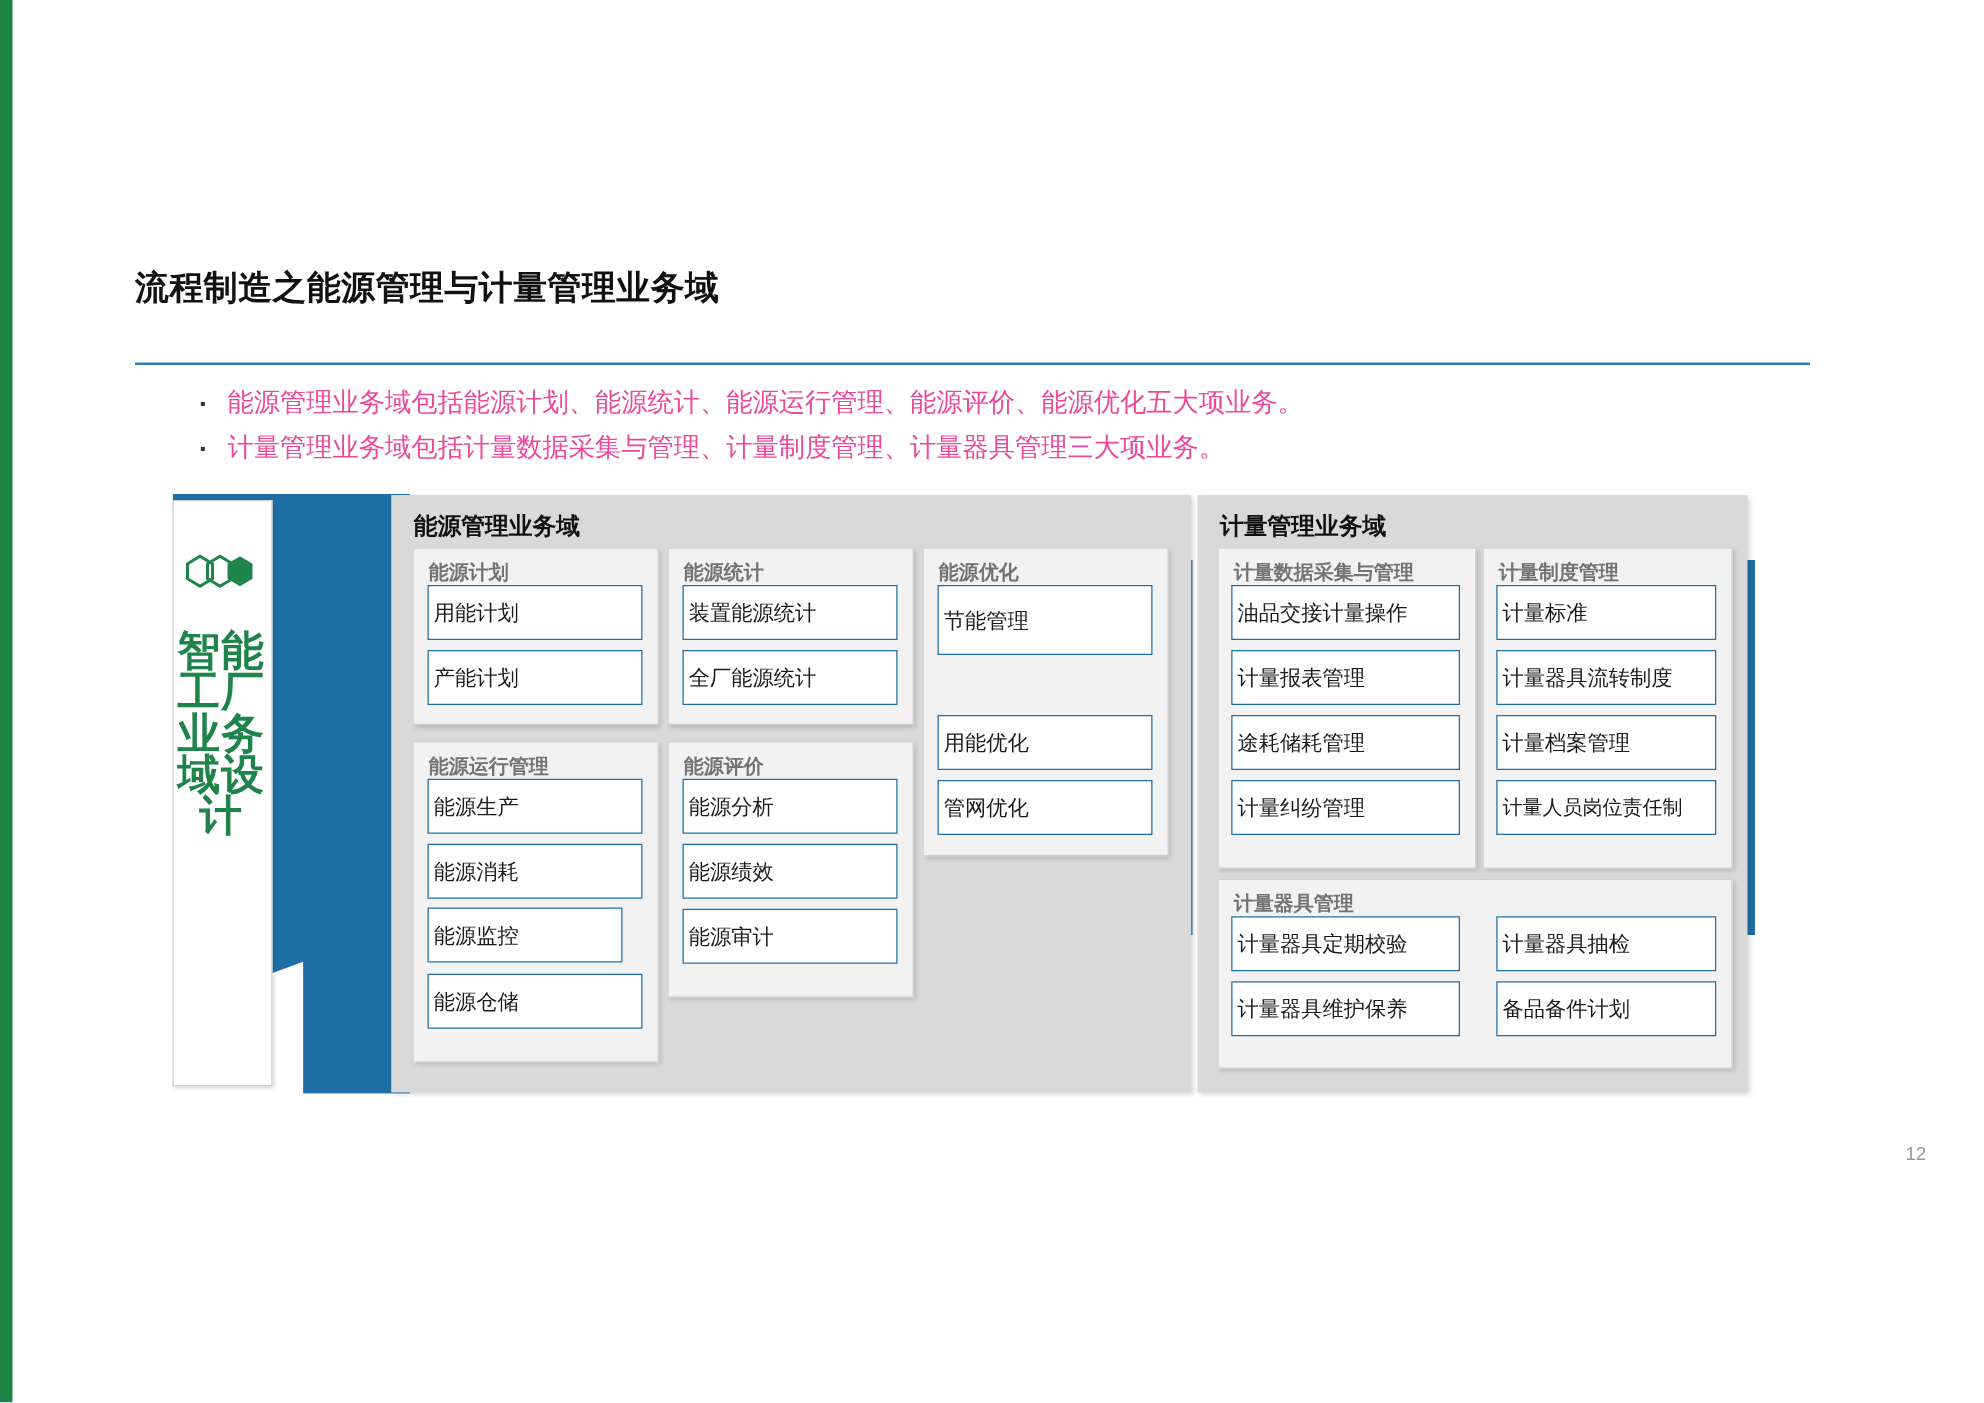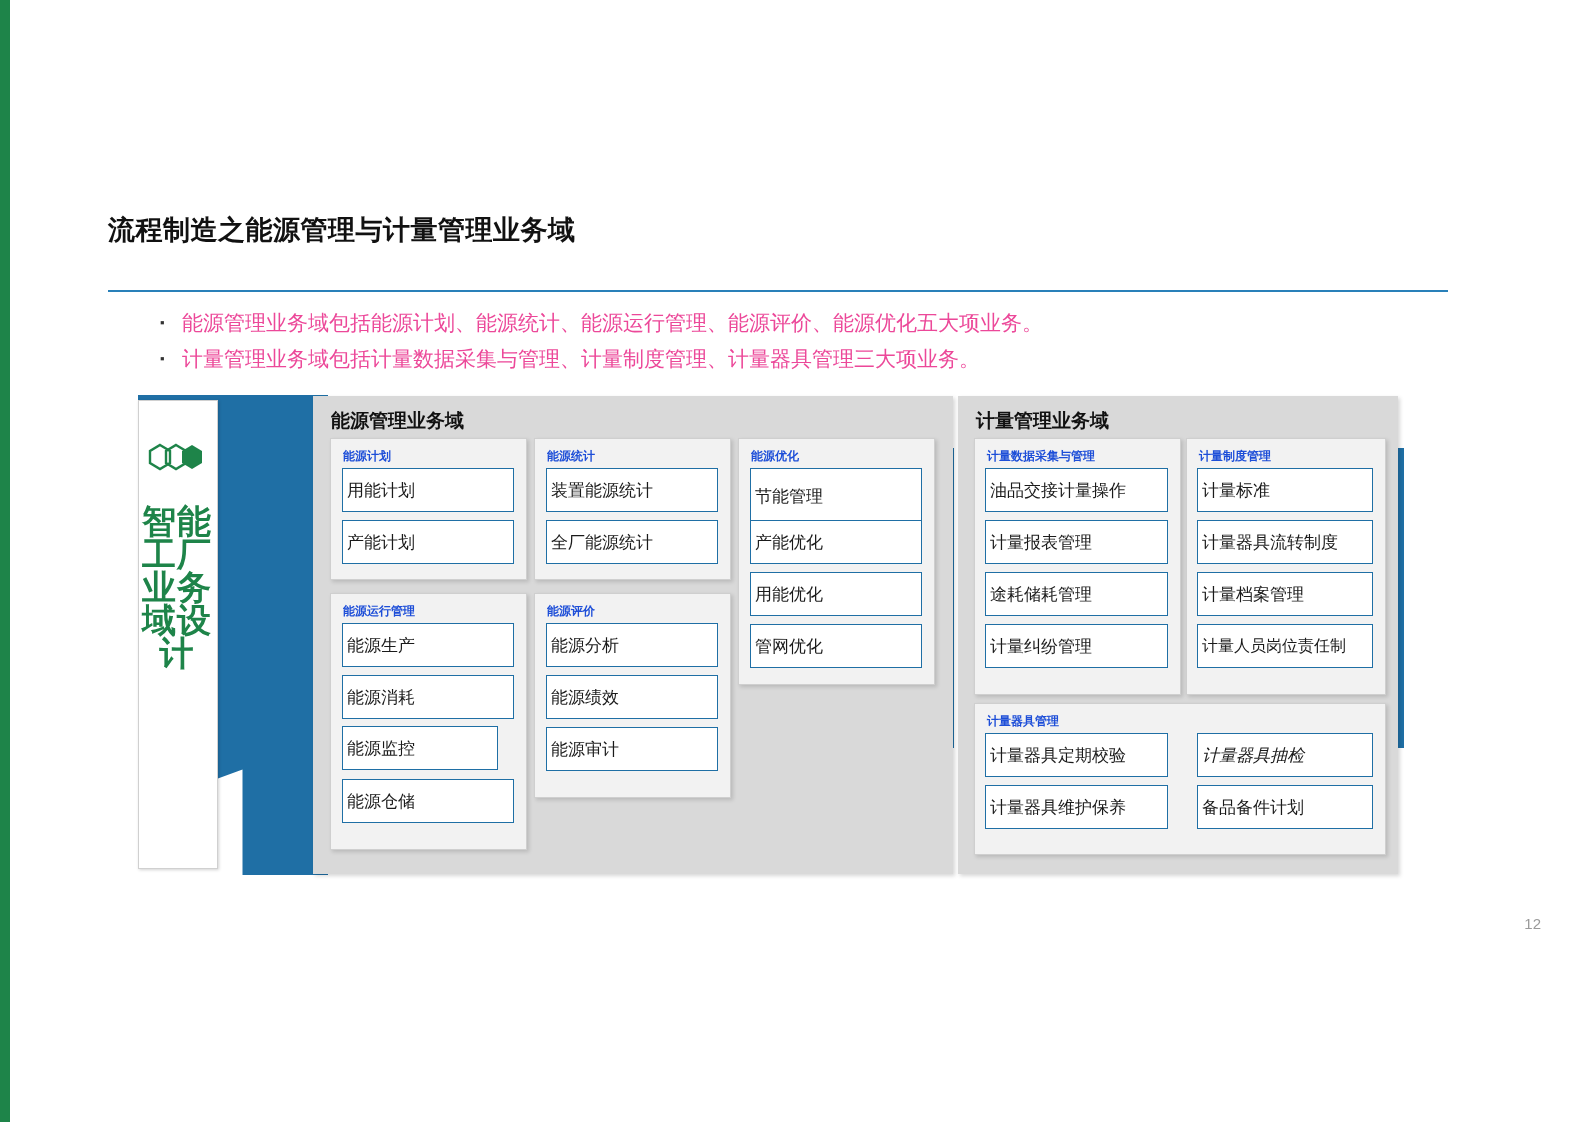--- a/index.html
+++ b/index.html
@@ -160,23 +160,23 @@
   .group {
     position: absolute;
     background: #f2f2f2;
     border: 1px solid #cfcfcf;
     box-shadow: 2px 2px 4px rgba(0,0,0,0.15);
   }
   .group-title {
     position: absolute;
     top: 9px;
     left: 12px;
-    font-size: 12px;
-    font-weight: bold;
-    color: #1d4ed8;
+    font-size: 16px;
+    font-weight: bold;
+    color: #737373;
   }
   .item {
     position: absolute;
     background: #ffffff;
     border: 1px solid #1f6fa5;
     font-size: 17px;
     color: #1a1a1a;
     display: flex;
     align-items: center;
     padding-left: 4px;
@@ -239,21 +239,20 @@
   <div class="group" style="left:426px; top:48px; width:195px; height:140px;">
     <div class="group-title">能源统计</div>
   </div>
   <div class="item" style="left:438px; top:78px; width:172px; height:44px;">装置能源统计</div>
   <div class="item" style="left:438px; top:130px; width:172px; height:44px;">全厂能源统计</div>
 
   <div class="group" style="left:630px; top:48px; width:195px; height:245px;">
     <div class="group-title">能源优化</div>
   </div>
   <div class="item" style="left:642px; top:78px; width:172px; height:56px;">节能管理</div>
-  <div class="item" style="left:642px; top:130px; width:172px; height:44px;">产能优化</div>
   <div class="item" style="left:642px; top:182px; width:172px; height:44px;">用能优化</div>
   <div class="item" style="left:642px; top:234px; width:172px; height:44px;">管网优化</div>
 
   <div class="group" style="left:222px; top:203px; width:195px; height:255px;">
     <div class="group-title">能源运行管理</div>
   </div>
   <div class="item" style="left:234px; top:233px; width:172px; height:44px;">能源生产</div>
   <div class="item" style="left:234px; top:285px; width:172px; height:44px;">能源消耗</div>
   <div class="item" style="left:234px; top:336px; width:156px; height:44px;">能源监控</div>
   <div class="item" style="left:234px; top:389px; width:172px; height:44px;">能源仓储</div>
@@ -283,18 +282,18 @@
   <div class="item" style="left:1089px; top:78px; width:176px; height:44px;">计量标准</div>
   <div class="item" style="left:1089px; top:130px; width:176px; height:44px;">计量器具流转制度</div>
   <div class="item" style="left:1089px; top:182px; width:176px; height:44px;">计量档案管理</div>
   <div class="item" style="left:1089px; top:234px; width:176px; height:44px; font-size:16px;">计量人员岗位责任制</div>
 
   <div class="group" style="left:866px; top:313px; width:410px; height:150px;">
     <div class="group-title">计量器具管理</div>
   </div>
   <div class="item" style="left:877px; top:343px; width:183px; height:44px;">计量器具定期校验</div>
   <div class="item" style="left:877px; top:395px; width:183px; height:44px;">计量器具维护保养</div>
-  <div class="item" style="left:1089px; top:343px; width:176px; height:44px;font-style:italic;">计量器具抽检</div>
+  <div class="item" style="left:1089px; top:343px; width:176px; height:44px;">计量器具抽检</div>
   <div class="item" style="left:1089px; top:395px; width:176px; height:44px;">备品备件计划</div>
 
 </div>
 
 <div class="page-number">12</div>
 
 </body></html>

